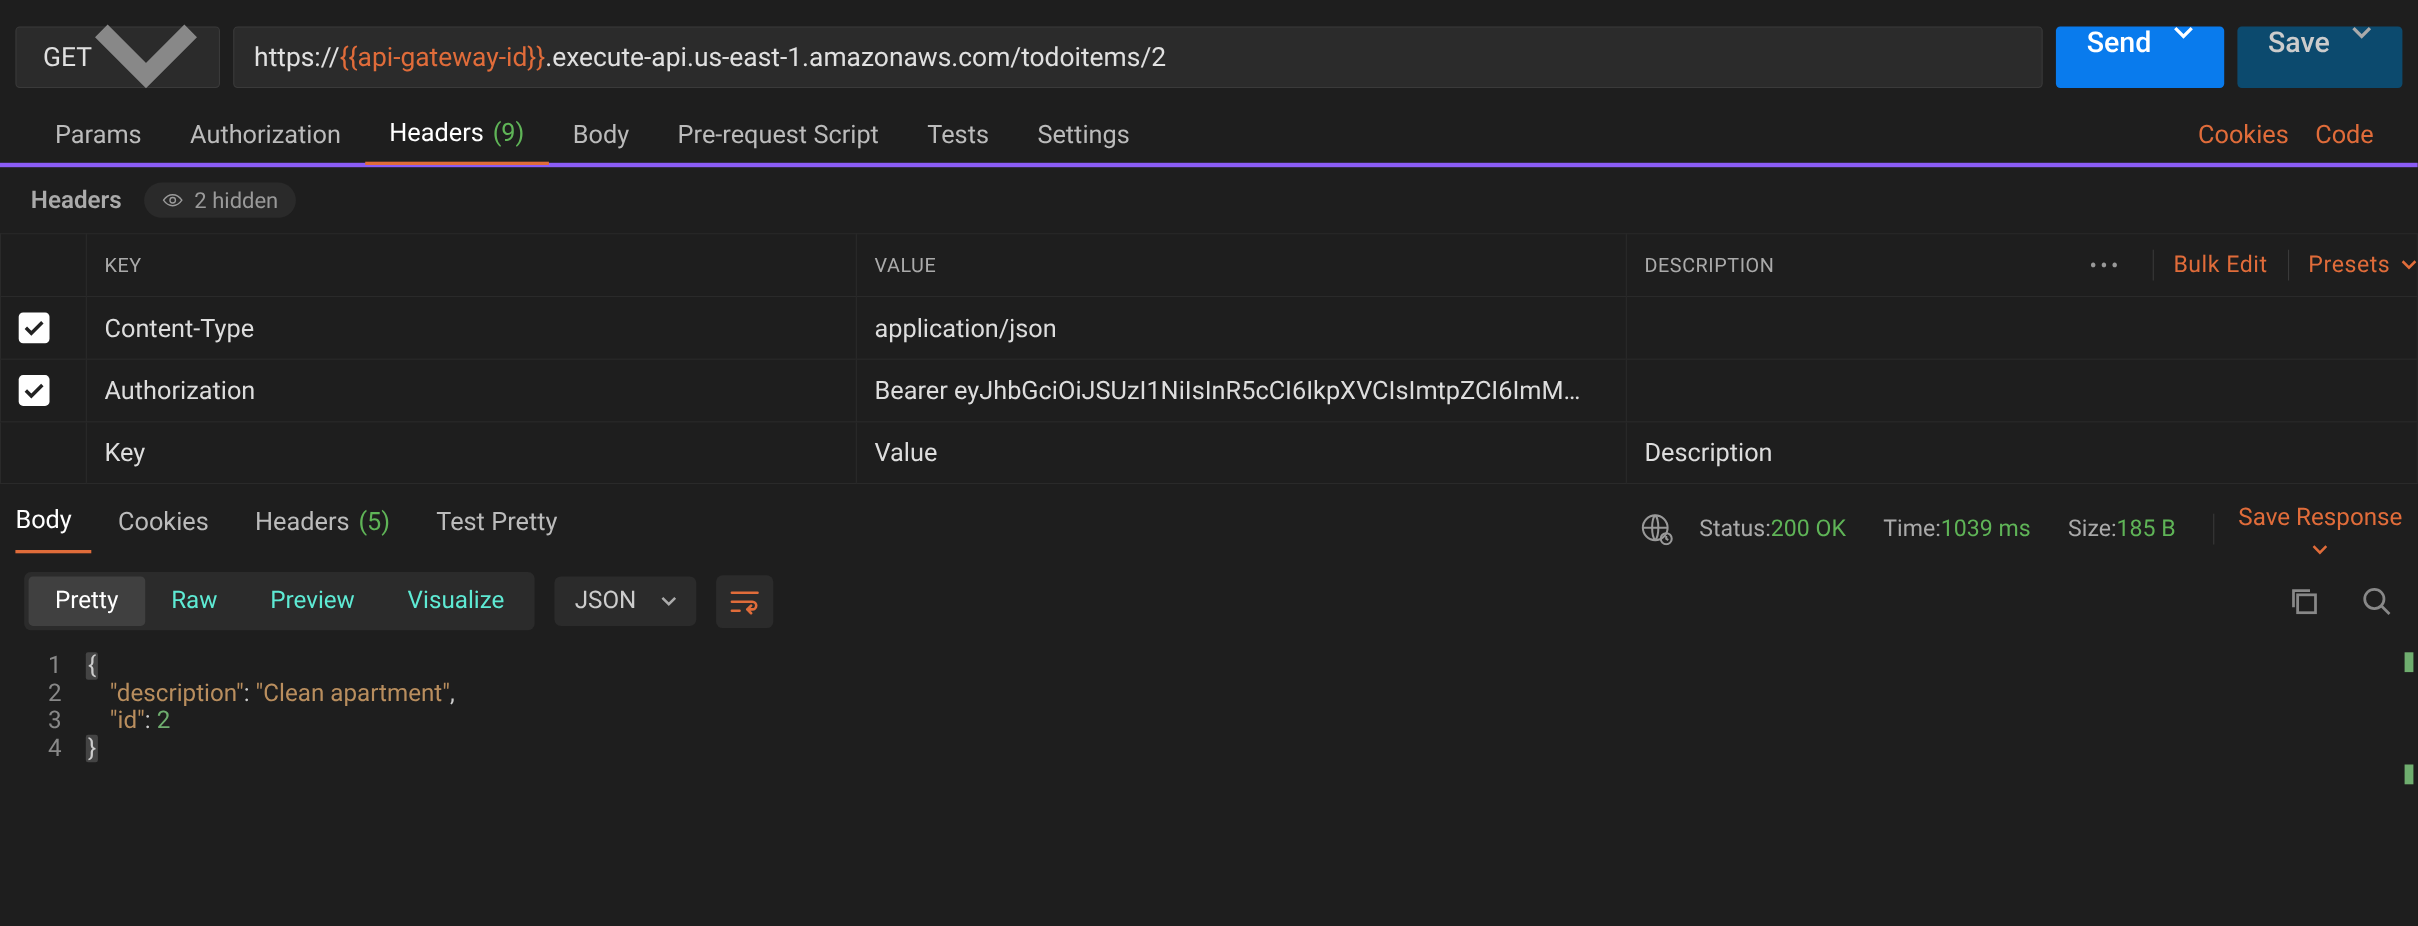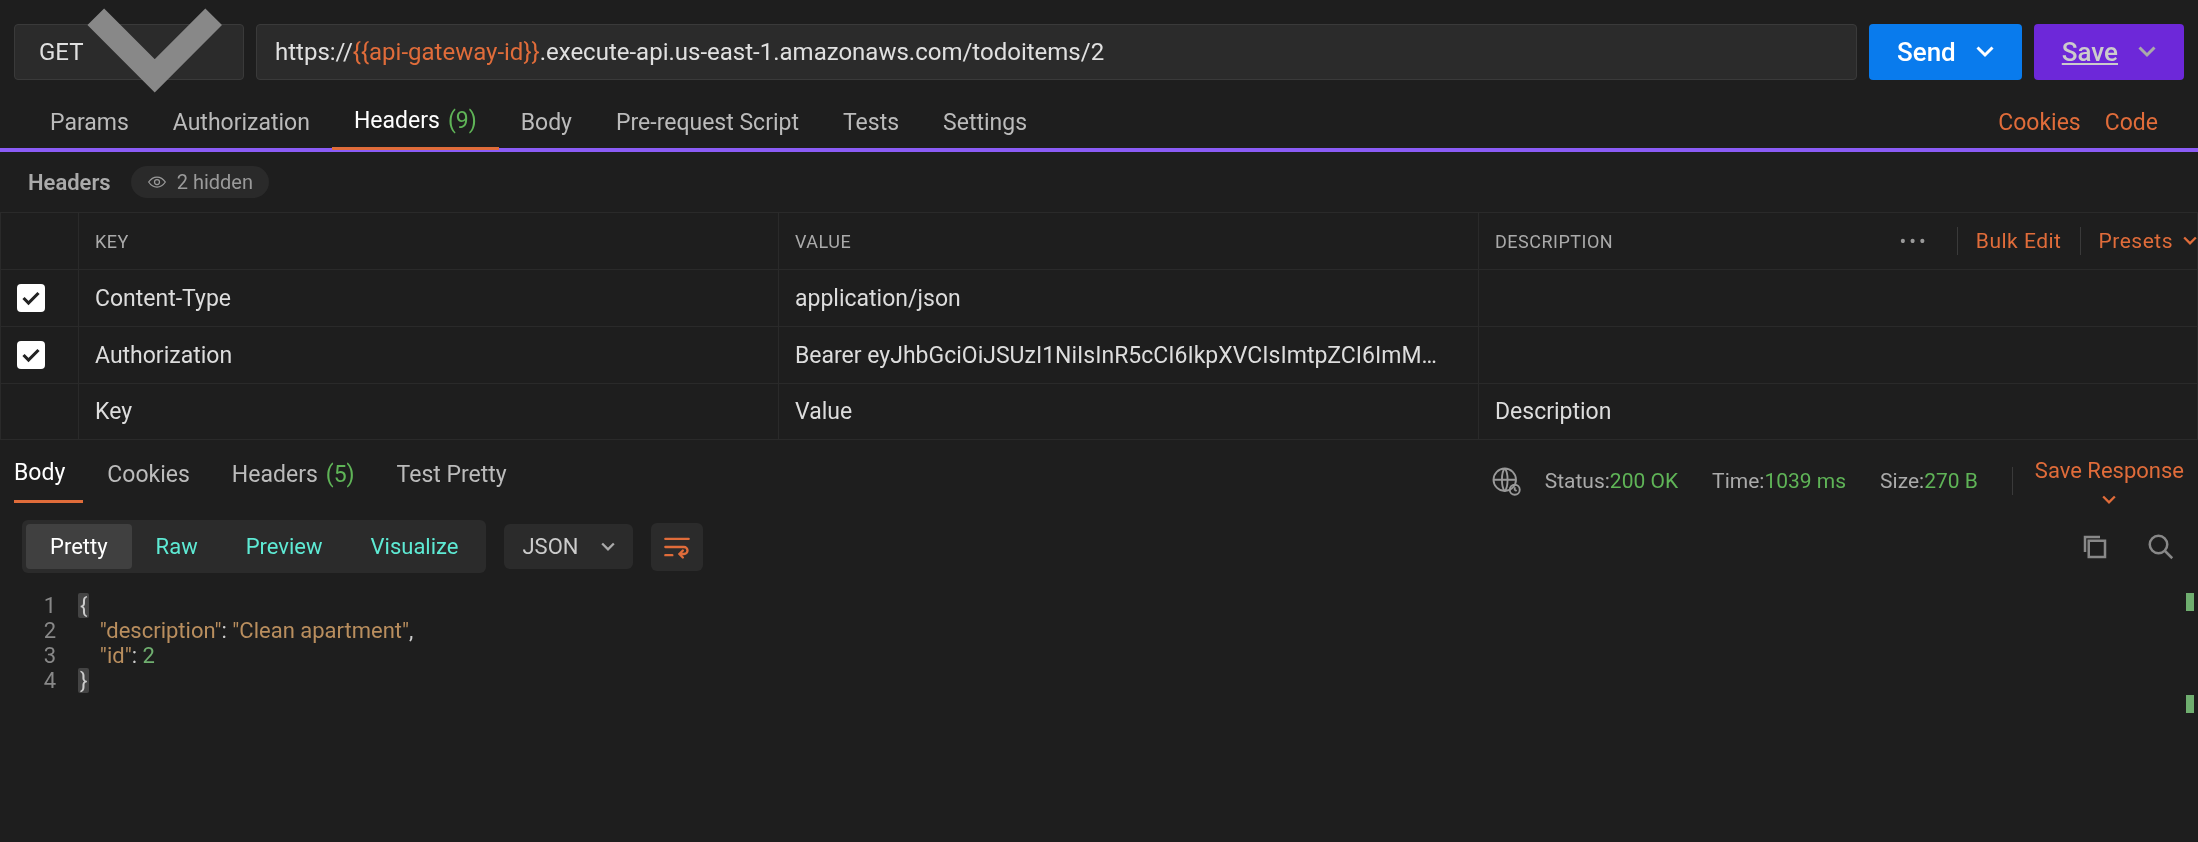--- a/index.html
+++ b/index.html
@@ -1,24 +1,24 @@
 <!DOCTYPE html>
 <html><head>
 <meta charset="utf-8">
 <style>
 * { margin:0; padding:0; box-sizing:border-box; font-family:-apple-system,BlinkMacSystemFont,"Segoe UI",Roboto,sans-serif; }
 body { background:#1e1e1e; color:#ccc; width:2198px; height:842px; overflow:hidden; font-size:20px; }
 
 .top-bar { display:flex; gap:12px; padding:24px 14px 16px 14px; align-items:stretch; }
-.method-select { background:#2b2b2b; border:1px solid #3a3a3a; border-radius:4px; width:230px; display:flex; align-items:center; padding:0 18px 0 24px; font-size:24px; color:#e0e0e0; justify-content:space-between; height:56px; }
+.method-select { background:#2b2b2b; border:1px solid #3a3a3a; border-radius:4px; width:186px; display:flex; align-items:center; padding:0 18px 0 24px; font-size:24px; color:#e0e0e0; justify-content:space-between; height:56px; }
 .url-input { flex:1; background:#2b2b2b; border:1px solid #3a3a3a; border-radius:4px; padding:0 18px; font-size:24px; display:flex; align-items:center; color:#e0e0e0; height:56px; }
 .url-input .var { color:#e06c3a; }
-.btn { border:none; border-radius:4px; padding:0 28px; font-size:26px; font-weight:500; display:flex; align-items:center; gap:20px; height:56px; cursor:pointer; }
+.btn { border:none; border-radius:4px; padding:0 28px; font-size:26px; font-weight:500; display:flex; gap:20px; height:56px; cursor:pointer; }
 .btn-send { background:#097bed; color:#fff; }
-.btn-save { background:#6d28d9; color:#ccc;text-decoration:underline; }
+.btn-save { background:#0c4a6e; color:#ccc; }
 .btn svg { width:18px; height:12px; }
 
 .tabs-row { display:flex; align-items:center; padding:0 28px; height:56px; border-bottom:4px solid #8b5cf6; }
 .tab { padding:0 22px; height:56px; display:flex; align-items:center; color:#bbb; font-size:23px; gap:8px; cursor:pointer; }
 .tab.active { color:#fff; border-bottom:3px solid #e06c3a; }
 .tab .count { color:#5fb457; }
 .tabs-spacer { flex:1; }
 .link-orange { color:#e06c3a; font-size:23px; padding:0 12px; cursor:pointer; }
 
 .headers-sub { display:flex; align-items:center; padding:14px 28px; gap:20px; font-size:22px; }
@@ -221,21 +221,21 @@
   <div class="meta">
     <span class="label">Status:</span>
     <span class="val">200 OK</span>
   </div>
   <div class="meta">
     <span class="label">Time:</span>
     <span class="val">1039 ms</span>
   </div>
   <div class="meta">
     <span class="label">Size:</span>
-    <span class="val">270 B</span>
+    <span class="val">185 B</span>
   </div>
   <span class="divider" style="margin-right:18px;"></span>
   <div class="save-resp">
     <span>Save Response</span>
     <svg width="14" height="10" viewBox="0 0 12 8">
         <path d="M1 1l5 5 5-5" stroke="#e06c3a" stroke-width="2" fill="none"></path>
       </svg>
   </div>
 </div>
 

